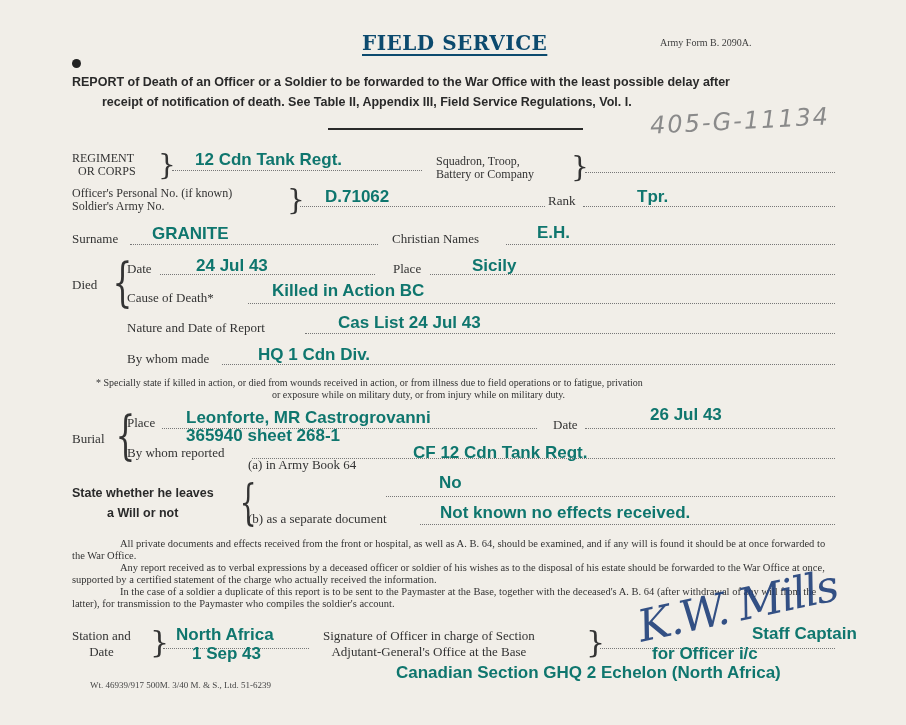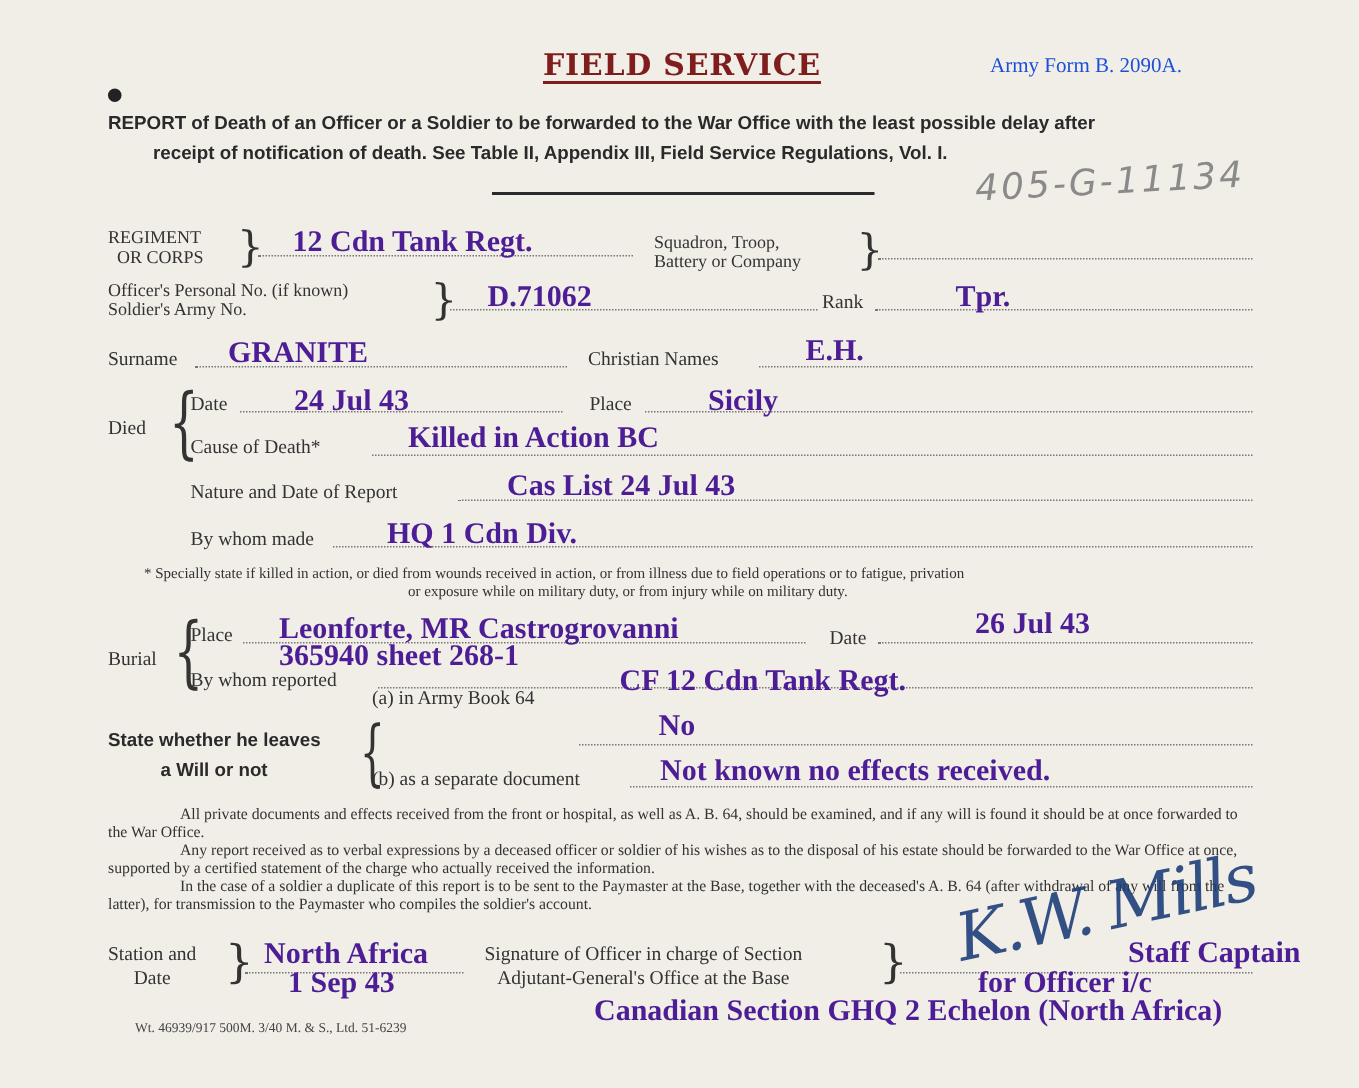--- a/index.html
+++ b/index.html
@@ -5,29 +5,29 @@
   html, body { margin:0; padding:0; }
   body {
     width:906px; height:725px; overflow:hidden; position:relative;
     background:#f1eee8;
     font-family:"DejaVu Serif","Liberation Serif",serif;
     color:#2a2a2a;
   }
   .abs { position:absolute; white-space:nowrap; }
   .serif { font-family:"Liberation Serif","DejaVu Serif",serif; }
   .sans { font-family:"Liberation Sans","DejaVu Sans",sans-serif; }
-  .title { font-family:"DejaVu Serif",serif; font-weight:bold; font-size:20px; letter-spacing:0.5px; color:#7f1d1d; text-decoration:underline; text-decoration-thickness:2px; text-underline-offset:4px; }
-  .formno { font-size:14px; color:#1d4ed8;text-align:right; }
+  .title { font-family:"DejaVu Serif",serif; font-weight:bold; font-size:20px; letter-spacing:0.5px; color:#0c4a6e; text-decoration:underline; text-decoration-thickness:2px; text-underline-offset:4px; }
+  .formno { font-size:10px; color:#404040;text-align:right; }
   .intro { font-weight:bold; font-size:12.5px; color:#2a2a2a; }
   .handnote { font-family:"DejaVu Sans",sans-serif; font-style:italic; font-size:24px; color:#8a8a8a; letter-spacing:2px; transform:rotate(-3deg); }
   .rule { position:absolute; height:2px; background:#2a2a2a; }
   .dots { position:absolute; border-bottom:1px dotted #777; height:0; }
   .lbl { font-size:13px; color:#333; }
   .lbl-sm { font-size:12px; color:#333; line-height:13px; }
-  .val { font-family:Liberation Serif, serif; font-size:20px; font-weight:bold; color:#4c1d95; }
+  .val { font-family:Liberation Sans, sans-serif; font-size:17px; font-weight:bold; color:#0f766e; }
   .brace { font-family:"DejaVu Serif",serif; color:#333; }
   .note { font-size:10px; color:#333; line-height:11px; }
   .para { font-size:10.5px; color:#333; line-height:12px; white-space:normal; }
   .will { font-family:"Liberation Sans",sans-serif; font-weight:bold; font-size:12.5px; color:#2a2a2a; }
   .sig { font-family:"DejaVu Serif",serif; font-style:italic; font-size:44px; color:#1f3f7a; transform:rotate(-12deg); letter-spacing:-2px; opacity:0.9; }
   .footer { font-size:9px; color:#444; }
   .blot { position:absolute; background:#222; border-radius:50%; }
 </style>
 </head>
 <body>

